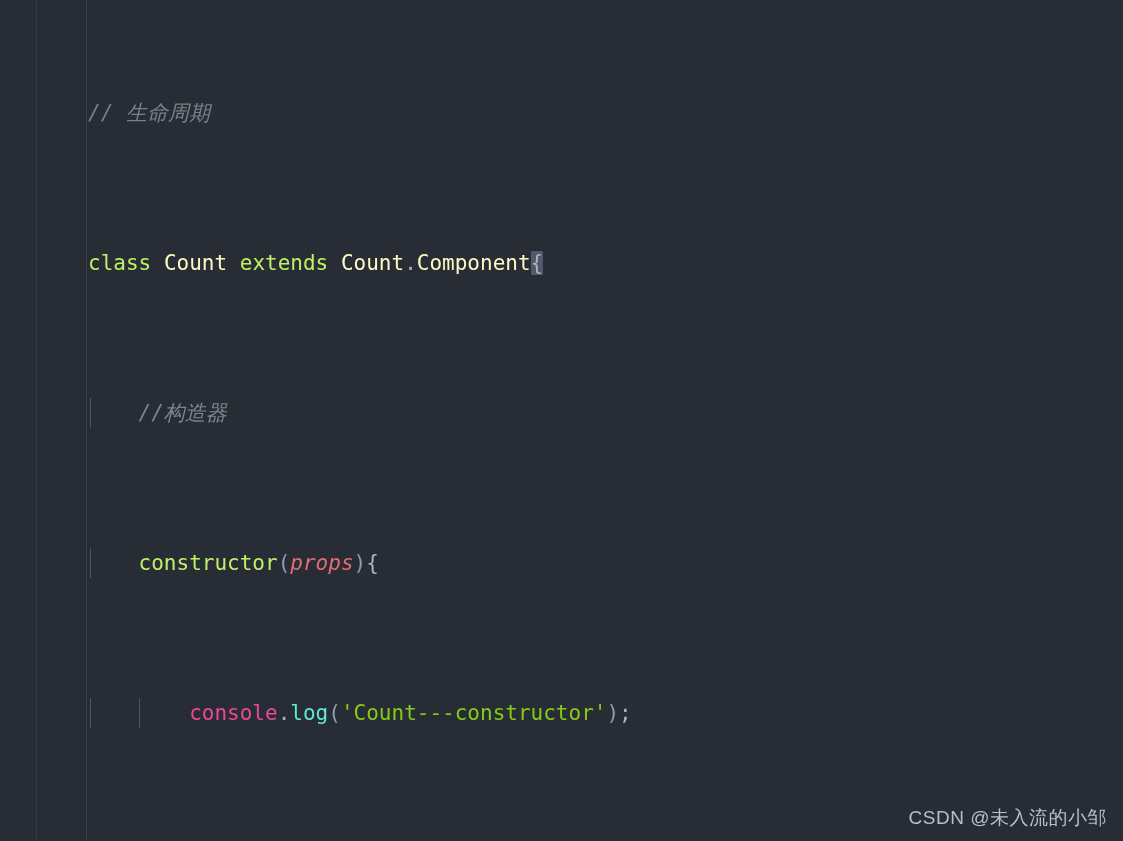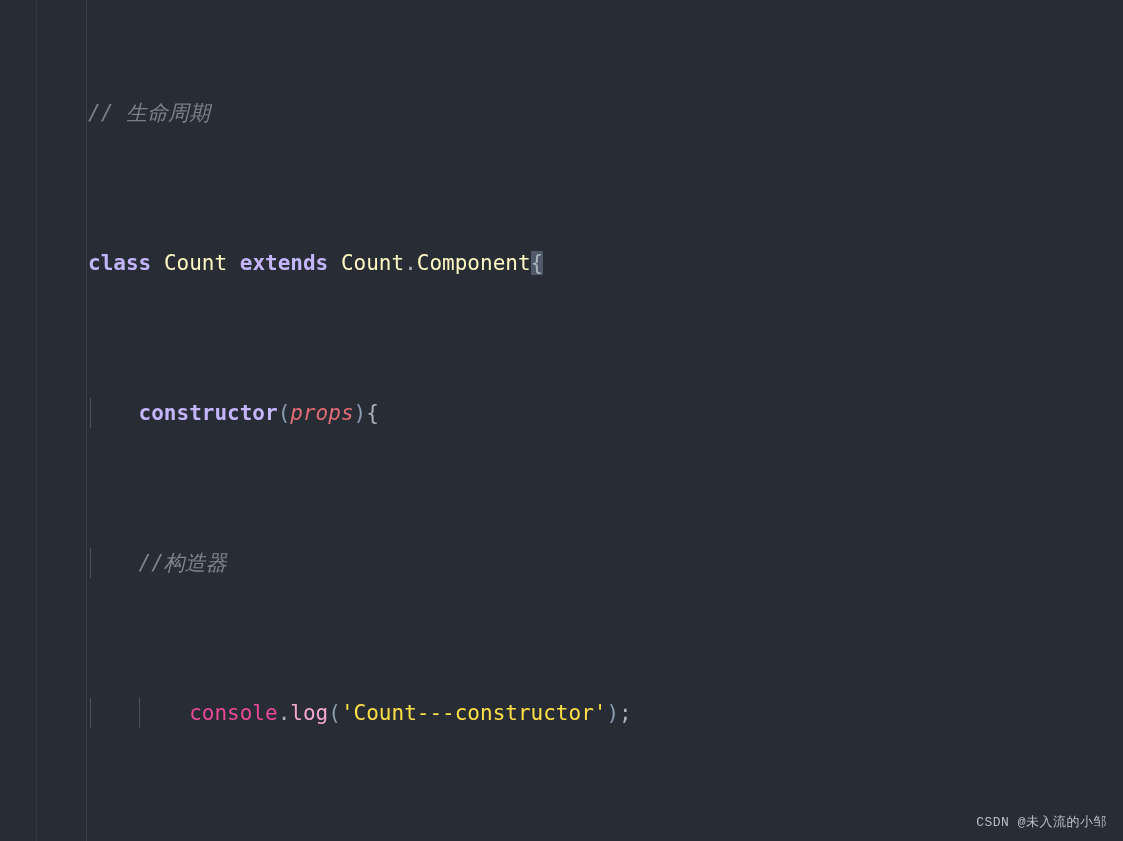--- a/index.html
+++ b/index.html
@@ -66,46 +66,46 @@
     position: absolute;
     top: 0;
     width: 1px;
     height: 30px;
     background: #4b5263;
   }
   .g1 { left: 2px; }
   .g2 { left: 51px; }
 
   
-  .t-kw       { color: #c4b5fd; font-weight: bold; }              
+  .t-kw       { color: #bef264; }              
   .t-cls      { color: #fef9c3; }              
-  .t-fn       { color: #f9a8d4; }              
-  .t-str      { color: #fde047; }              
+  .t-fn       { color: #5eead4; }              
+  .t-str      { color: #84cc16; }              
   .t-var      { color: #ec4899; }              
   .t-punc     { color: #abb2bf; }              
   .t-paren    { color: #8b9cb5; }
   .t-com      { color: #7f848e; font-style: italic; }
   .t-param    { color: #e06c75; font-style: italic; }
 
   
   .bracket-match {
     background: #515a6b;
     border-radius: 1px;
   }
 
   
   .clipped { opacity: 0.95; }
 
   
   .watermark {
     position: absolute;
     right: 16px;
     bottom: 10px;
-    font-family: Liberation Mono, monospace;
-    font-size: 13px;
+    font-family: Liberation Sans, sans-serif;
+    font-size: 19px;
     color: #b9bfca;
     letter-spacing: 0.5px;
     user-select: none;
   }
 </style>
 </head>
 <body>
 
 <div id="app">
 
@@ -116,24 +116,24 @@
   <div class="code-surface">
     <div class="code-lines">
 
       
       <div class="ln clipped"><span class="t-com">// 生命周期</span></div>
 
       
       <div class="ln"><span class="t-kw">class</span><span class="t-punc"> </span><span class="t-cls">Count</span><span class="t-punc"> </span><span class="t-kw">extends</span><span class="t-punc"> </span><span class="t-cls">Count</span><span class="t-punc">.</span><span class="t-cls">Component</span><span class="t-punc bracket-match">{</span></div>
 
       
+      <div class="ln"><span class="guide g1"></span>    <span class="t-com">//构造器</span></div>
+
+      
       <div class="ln"><span class="guide g1"></span>    <span class="t-kw">constructor</span><span class="t-paren">(</span><span class="t-param">props</span><span class="t-paren">)</span><span class="t-punc">{</span></div>
-
-      
-      <div class="ln"><span class="guide g1"></span>    <span class="t-com">//构造器</span></div>
 
       
       <div class="ln"><span class="guide g1"></span><span class="guide g2"></span>        <span class="t-var">console</span><span class="t-punc">.</span><span class="t-fn">log</span><span class="t-paren">(</span><span class="t-str">'Count---constructor'</span><span class="t-paren">)</span><span class="t-punc">;</span></div>
 
       
       
 
       
       
 

